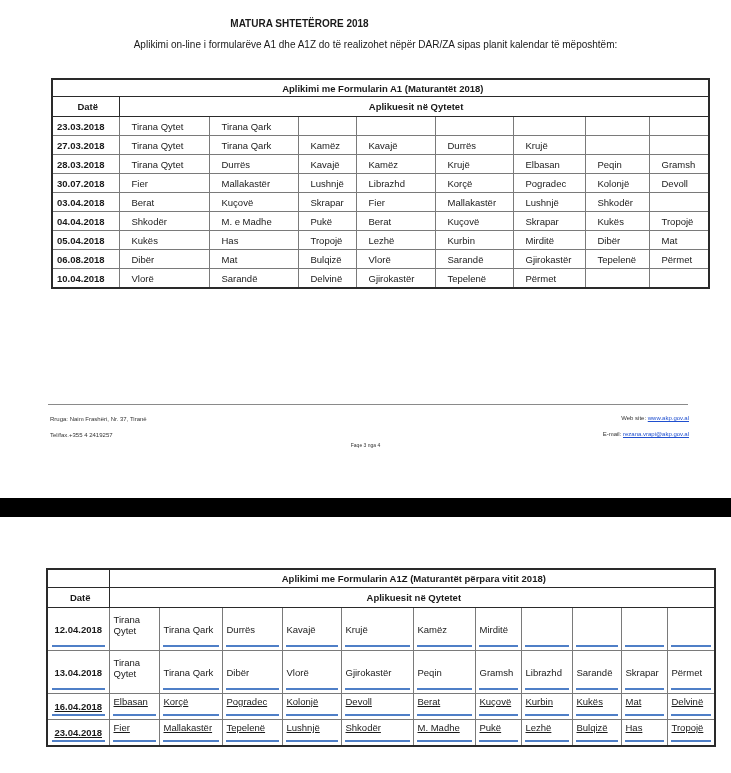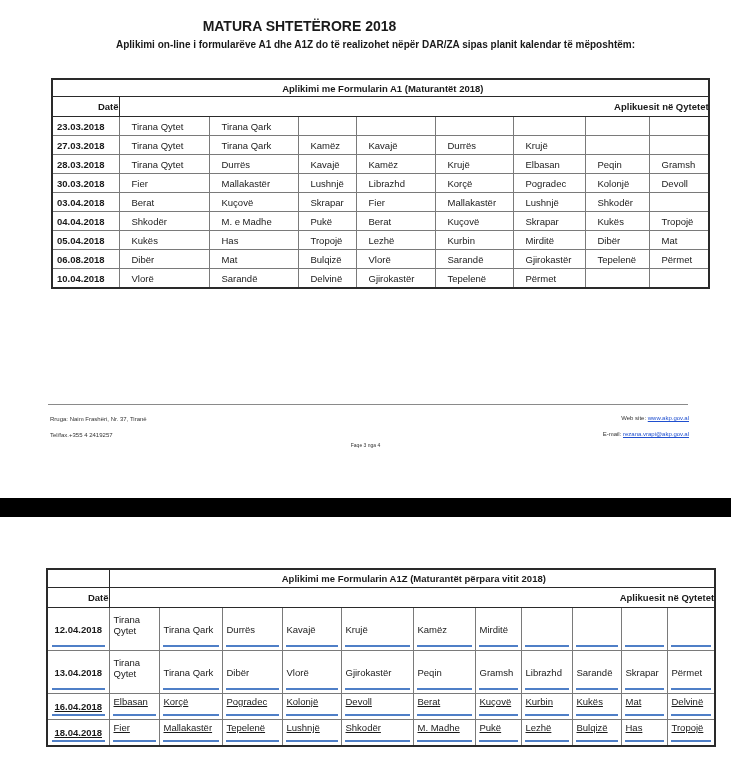--- a/index.html
+++ b/index.html
@@ -1,24 +1,24 @@
 <!DOCTYPE html>
 <html><head>
 <meta charset="utf-8">
 <style>
   html, body { margin:0; padding:0; background:#ffffff; }
   body { width:731px; height:773px; position:relative; overflow:hidden; font-family:"Liberation Sans", sans-serif; color:#1a1a1a; }
   .abs { position:absolute; }
-  .doc-title { top:18px; left:0; width:599px; text-align:center; font-size:14px; font-weight:bold; }
-  .doc-subtitle { top:39px; left:0; width:731px; text-align:center; font-size:10px; font-weight:bold; padding-left:20px; box-sizing:border-box; }
+  .doc-title { top:18px; left:0; width:599px; text-align:center; font-size:10px; font-weight:bold; }
+  .doc-subtitle { top:39px; left:0; width:731px; text-align:center; font-size:10px; font-weight:normal; padding-left:20px; box-sizing:border-box; }
 
   table.sched { position:absolute; border-collapse:collapse; table-layout:fixed; font-size:9.5px; }
   table.sched td { border:1px solid #7a7a7a; padding:0 0 0 4px; white-space:nowrap; overflow:hidden; }
   table.sched td.title-cell { text-align:center; font-weight:bold; border-color:#2a2a2a; }
-  table.sched td.hdr { text-align:right; font-weight:bold; border-color:#2a2a2a; }
+  table.sched td.hdr { text-align:center; font-weight:bold; border-color:#2a2a2a; }
   table.sched td.date { font-weight:bold; border-left:2px solid #2a2a2a; }
 
   #t1 { left:51px; top:78px; width:657px; border:2px solid #2a2a2a; }
   #t1 tr.title-row td { height:16px; }
   #t1 tr.hdr-row td { height:19px; }
   #t1 tr.data-row td { height:18px; }
   #t1 td.city { padding-left:12px; }
 
   #t2 { left:46px; top:568px; width:668px; border:2px solid #2a2a2a; font-size:9.5px; }
   #t2 tr.title-row td { height:17px; }
@@ -100,21 +100,21 @@
         <td class="city">Durrës</td>
         <td class="city">Kavajë</td>
         <td class="city">Kamëz</td>
         <td class="city">Krujë</td>
         <td class="city">Elbasan</td>
         <td class="city">Peqin</td>
         <td class="city">Gramsh</td>
         <td class="city"></td>
       </tr>
       <tr class="data-row">
-        <td class="date">30.03.2018</td>
+        <td class="date">30.07.2018</td>
         <td class="city">Fier</td>
         <td class="city">Mallakastër</td>
         <td class="city">Lushnjë</td>
         <td class="city">Librazhd</td>
         <td class="city">Korçë</td>
         <td class="city">Pogradec</td>
         <td class="city">Kolonjë</td>
         <td class="city">Devoll</td>
         <td class="city"></td>
       </tr>
@@ -258,21 +258,21 @@
         <td class="city"><span>Kolonjë</span><div class="uline"></div></td>
         <td class="city"><span>Devoll</span><div class="uline"></div></td>
         <td class="city"><span>Berat</span><div class="uline"></div></td>
         <td class="city"><span>Kuçovë</span><div class="uline"></div></td>
         <td class="city"><span>Kurbin</span><div class="uline"></div></td>
         <td class="city"><span>Kukës</span><div class="uline"></div></td>
         <td class="city"><span>Mat</span><div class="uline"></div></td>
         <td class="city"><span>Delvinë</span><div class="uline"></div></td>
       </tr>
       <tr class="r-short">
-        <td class="date"><span>18.04.2018</span><div class="uline"></div></td>
+        <td class="date"><span>23.04.2018</span><div class="uline"></div></td>
         <td class="city"><span>Fier</span><div class="uline"></div></td>
         <td class="city"><span>Mallakastër</span><div class="uline"></div></td>
         <td class="city"><span>Tepelenë</span><div class="uline"></div></td>
         <td class="city"><span>Lushnjë</span><div class="uline"></div></td>
         <td class="city"><span>Shkodër</span><div class="uline"></div></td>
         <td class="city"><span>M. Madhe</span><div class="uline"></div></td>
         <td class="city"><span>Pukë</span><div class="uline"></div></td>
         <td class="city"><span>Lezhë</span><div class="uline"></div></td>
         <td class="city"><span>Bulqizë</span><div class="uline"></div></td>
         <td class="city"><span>Has</span><div class="uline"></div></td>

